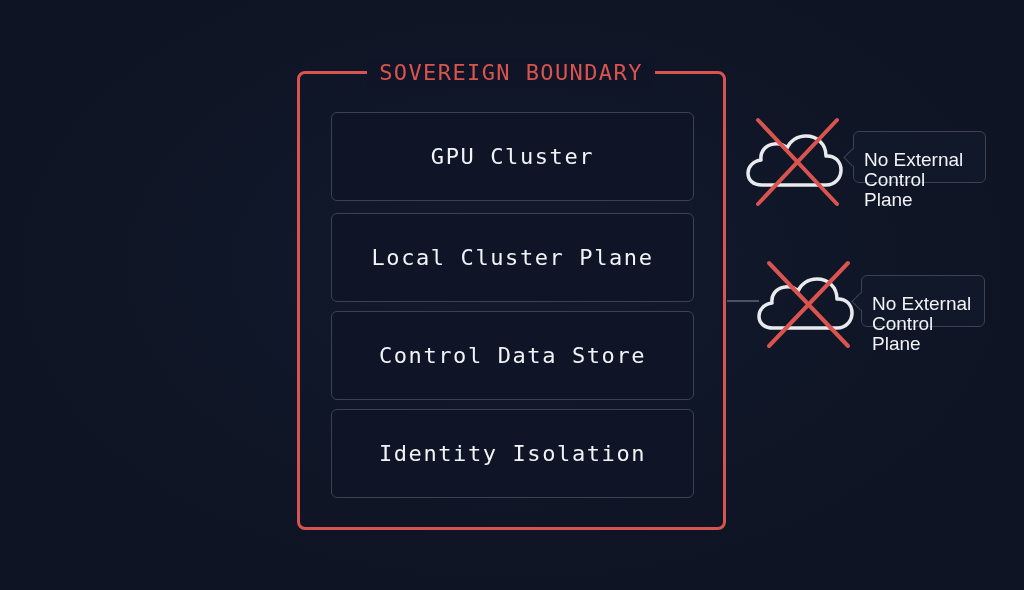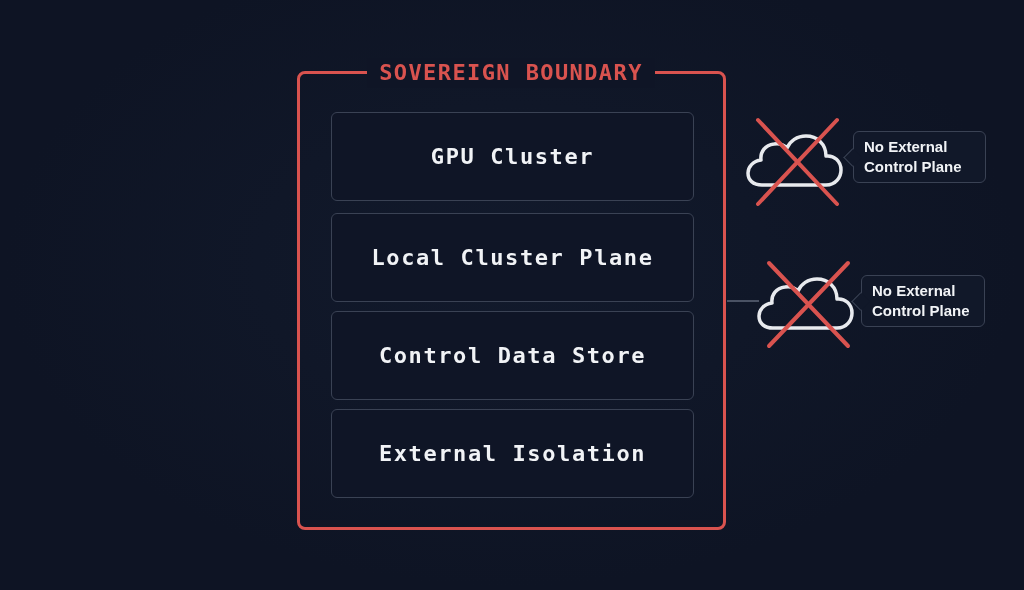--- a/index.html
+++ b/index.html
@@ -3,21 +3,21 @@
   <meta charset="utf-8">
   <style>
     * { box-sizing: border-box; margin: 0; padding: 0; }
     html, body {
       width: 1024px; height: 590px;
       background: #0e1424;
       overflow: hidden;
       font-family: "DejaVu Sans Mono", "Liberation Mono", monospace;
     }
     .stage { position: relative; width: 1024px; height: 590px;
-      background: radial-gradient(ellipse at 50% 45%, #121a2c 0%, #0e1424 70%); font-weight: bold; }
+      background: radial-gradient(ellipse at 50% 45%, #121a2c 0%, #0e1424 70%); }
 
     .boundary {
       position: absolute; left: 297px; top: 71px; width: 429px; height: 459px;
       border: 3px solid #d9534f; border-radius: 8px;
     }
     .boundary-title {
       position: absolute; left: 367px; top: 58px; width: 288px; height: 30px;
       background: #0f1526;
       color: #d9534f; font-size: 22px; letter-spacing: 1.4px;
       text-align: center; line-height: 30px;
@@ -34,22 +34,22 @@
     .connector {
       position: absolute; left: 727px; top: 300px; width: 32px; height: 1.5px;
       background: #4a5264;
     }
     .cloud { position: absolute; }
     .callout {
       position: absolute;
       border: 1.5px solid #3a4254; border-radius: 6px;
       background: #111829;
       color: #f1f3f6; font-family: "Liberation Sans", sans-serif;
-      font-size: 15px; line-height: 20px;
-      padding: 5px 10px;
+      font-size: 19px; line-height: 20px;
+      padding: 18px 10px;
     }
     .callout::before {
       content: ""; position: absolute; left: -8px; top: 50%;
       width: 12px; height: 12px; margin-top: -6px;
       background: #111829;
       border-left: 1.5px solid #3a4254; border-bottom: 1.5px solid #3a4254;
       transform: rotate(45deg);
     }
     .callout span { display: block; position: relative; }
   </style>
@@ -64,21 +64,21 @@
   <div class="component" style="top:112px;">
     <span>GPU Cluster</span>
   </div>
   <div class="component" style="top:213px;">
     <span>Local Cluster Plane</span>
   </div>
   <div class="component" style="top:311px;">
     <span>Control Data Store</span>
   </div>
   <div class="component" style="top:409px;">
-    <span>External Isolation</span>
+    <span>Identity Isolation</span>
   </div>
 
   <div class="connector"></div>
 
   <svg class="cloud" style="left:740px; top:115px;" width="105" height="95" viewBox="0 0 105 95">
     <path d="M22 70 H86 C96 70 101 62 101 55 C101 46 94 40 86 41 C86 29 77 21 66 21 C57 21 50 26 47 33 C44 30 39 28 34 29 C25 30 20 37 21 45 C13 46 8 52 8 58 C8 65 13 70 22 70 Z" fill="none" stroke="#e8eaee" stroke-width="3.5" stroke-linejoin="round"></path>
     <line x1="18" y1="5" x2="97" y2="89" stroke="#d9534f" stroke-width="4" stroke-linecap="round"></line>
     <line x1="97" y1="5" x2="18" y2="89" stroke="#d9534f" stroke-width="4" stroke-linecap="round"></line>
   </svg>
   <div class="callout" style="left:853px; top:131px; width:133px; height:52px;">

